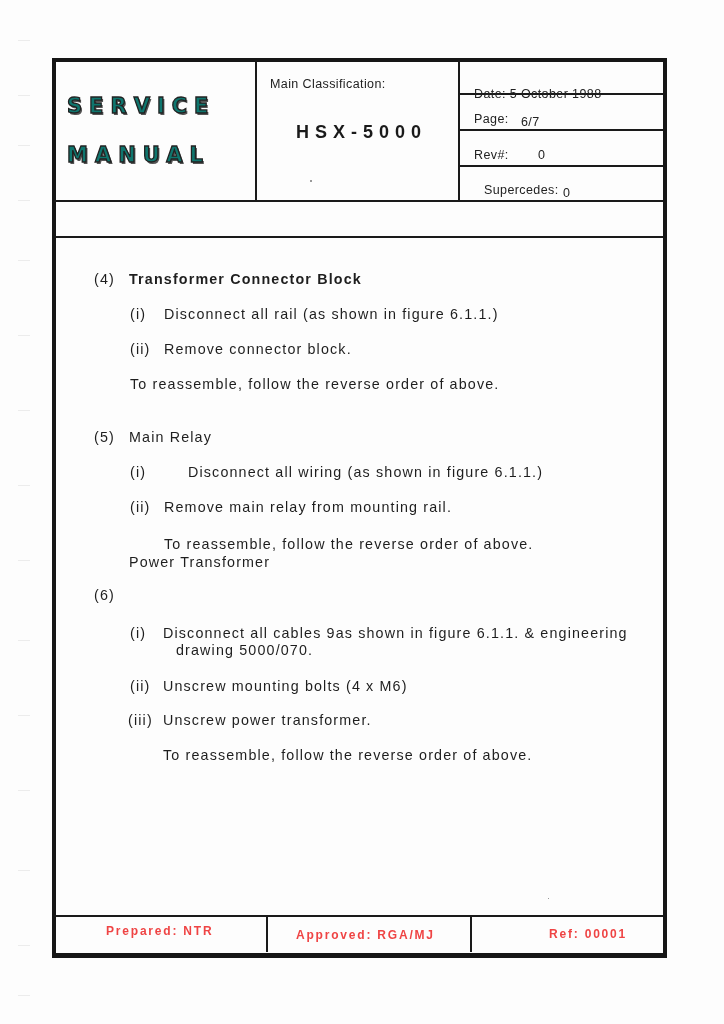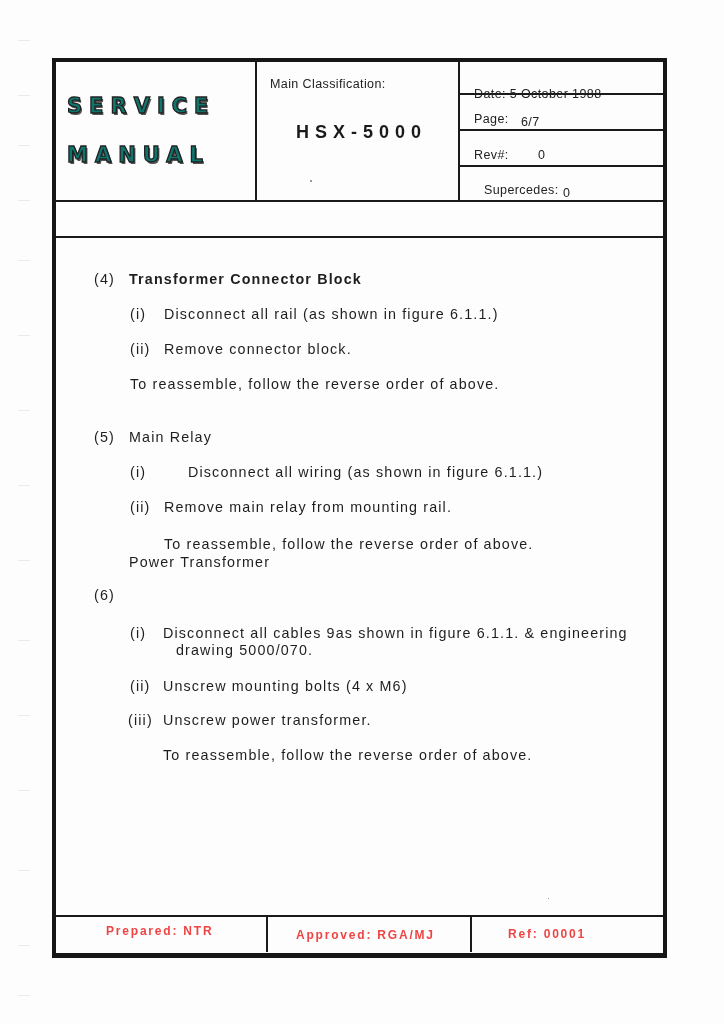--- a/index.html
+++ b/index.html
@@ -109,13 +109,13 @@
   <div class="abs body-text" style="left:163px; top:747px;">To reassemble, follow the reverse order of above.</div>
 </div>
 
 <div class="speck" style="left:548px; top:898px; width:1px; height:1px;"></div>
 
 <div class="hline" style="left:54px; top:915px; width:609px;"></div>
 <div class="vline" style="left:266px; top:916px; height:36px;"></div>
 <div class="vline" style="left:470px; top:917px; height:35px;"></div>
 <div class="abs footer-text" style="left:106px; top:924px;">Prepared: NTR</div>
 <div class="abs footer-text" style="left:296px; top:928px;">Approved: RGA/MJ</div>
-<div class="abs footer-text" style="left:508px; top:927px;text-align:center;">Ref: 00001</div>
+<div class="abs footer-text" style="left:549px; top:927px;text-align:center;">Ref: 00001</div>
 
 </body></html>

